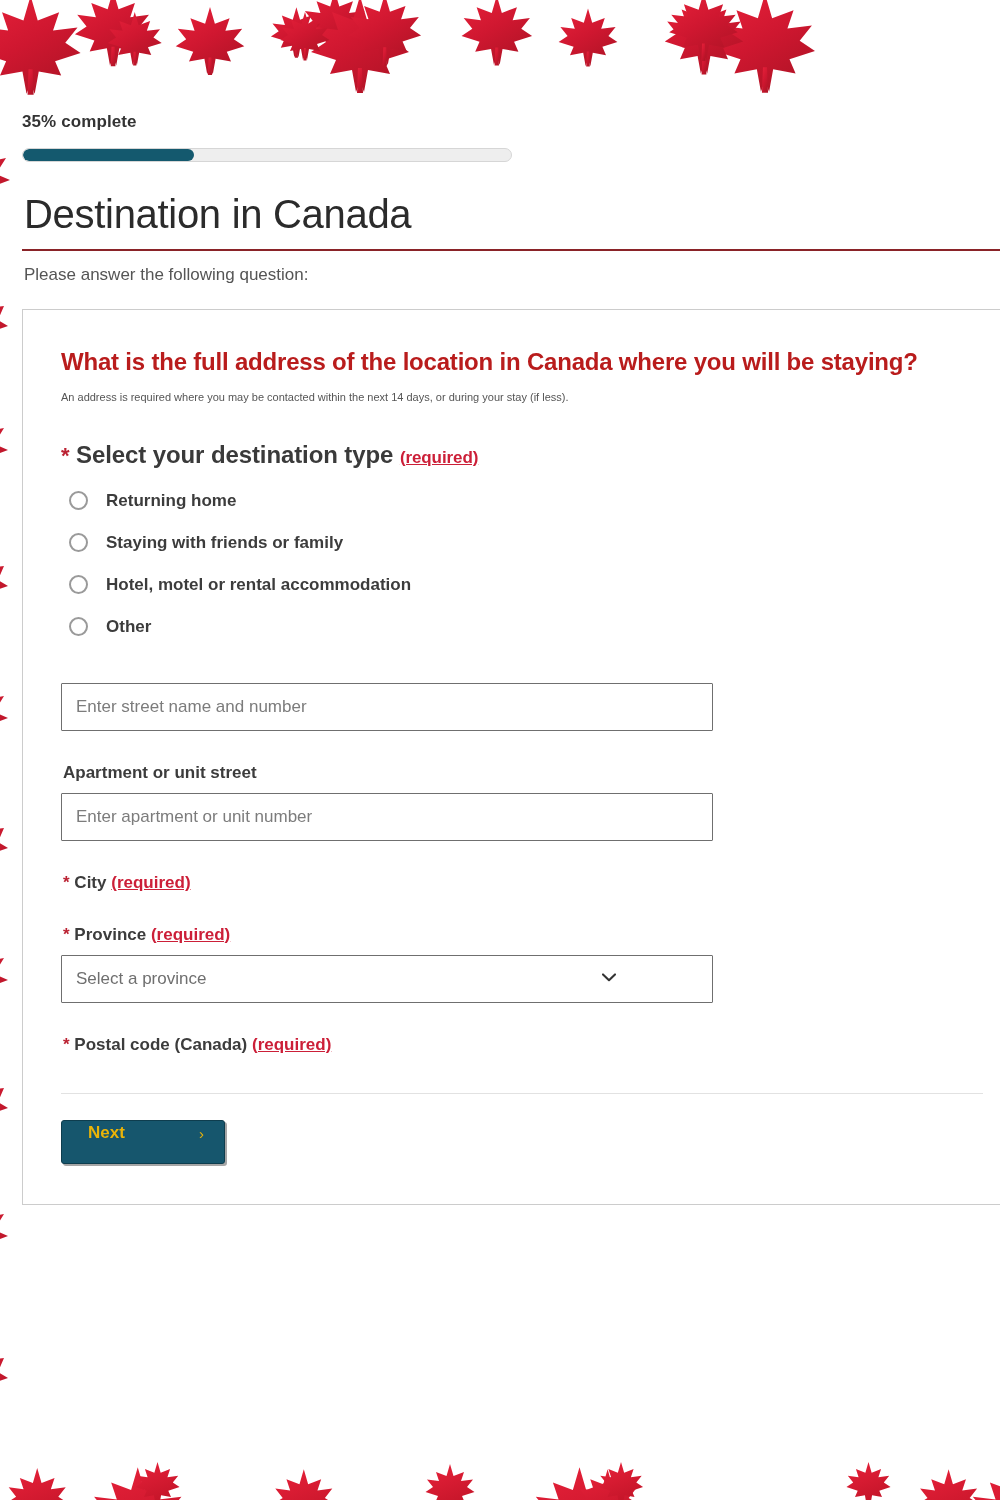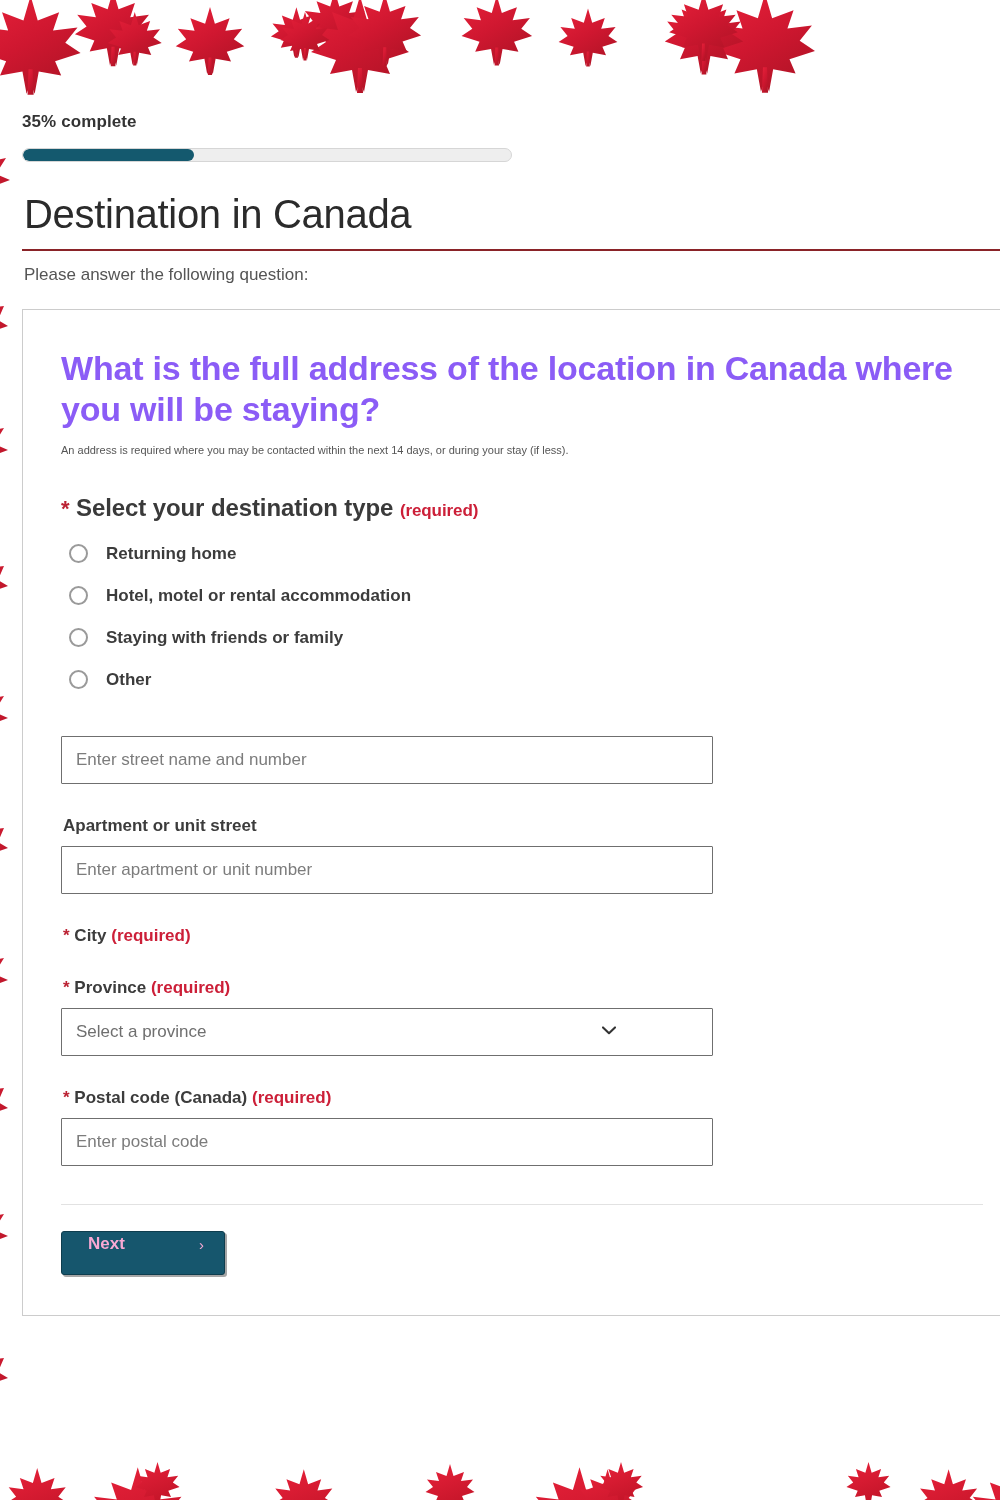--- a/index.html
+++ b/index.html
@@ -100,40 +100,41 @@
   
   .card {
     margin-top: 24px;
     width: 1000px;
     border: 1px solid #cccccc;
     background: #ffffff;
     padding: 38px 40px 40px 38px;
   }
 
   .question {
-    font-size: 34px;
-    font-weight: bold;
-    color: #8b5cf6;
+    font-size: 24px;
+    font-weight: bold;
+    color: #b91c1c;
     margin: 0 0 14px 0;
     line-height: 1.2;
     letter-spacing: -0.2px;
   }
   .question-hint {
     font-size: 11px;
     color: #555555;
     margin: 0 0 38px 0;
   }
 
   .req-star {
     color: #bb2233;
     font-weight: bold;
   }
   .req-tag {
     color: #cc1f38;
     font-weight: bold;
+    text-decoration: underline;
   }
 
   .group-legend {
     font-size: 24px;
     font-weight: bold;
     color: #3a3a3a;
     margin: 0 0 22px 0;
     letter-spacing: -0.1px;
   }
   .group-legend .req-tag { font-size: 17px; }
@@ -208,21 +209,21 @@
   }
 
   .btn-row { margin-top: 26px; }
   .btn-next {
     display: inline-flex;
     align-items: center;
     justify-content: space-between;
     width: 164px;
     height: 44px;
     background: #16566d;
-    color: #f9a8d4;
+    color: #eab308;
     border: 1px solid #0e3d4e;
     border-radius: 3px;
     font-size: 17px;
     font-weight: bold;
     padding: 0 20px 17px 26px;
     cursor: pointer;
     font-family: "Liberation Sans", sans-serif;
     box-shadow: 2px 2px 0 rgba(0,0,0,0.35);
   }
   .btn-chev { font-size: 15px; font-weight: normal; }
@@ -313,25 +314,25 @@
         <span class="req-tag">(required)</span>
       </div>
 
       <ul class="radio-list" id="radioList">
         <li class="radio-row">
           <span class="radio-mark"></span>
           <span class="radio-text">Returning home</span>
         </li>
         <li class="radio-row">
           <span class="radio-mark"></span>
-          <span class="radio-text">Hotel, motel or rental accommodation</span>
+          <span class="radio-text">Staying with friends or family</span>
         </li>
         <li class="radio-row">
           <span class="radio-mark"></span>
-          <span class="radio-text">Staying with friends or family</span>
+          <span class="radio-text">Hotel, motel or rental accommodation</span>
         </li>
         <li class="radio-row">
           <span class="radio-mark"></span>
           <span class="radio-text">Other</span>
         </li>
       </ul>
 
       <div class="field">
         <input class="text-input" type="text" placeholder="Enter street name and number" style="">
       </div>
@@ -366,21 +367,20 @@
           </svg>
         </div>
       </div>
 
       <div class="field" style="margin-bottom:38px;">
         <label class="field-label">
           <span class="req-star">*</span>
           <span>Postal code (Canada)</span>
           <span class="req-tag">(required)</span>
         </label>
-        <input class="text-input" type="text" placeholder="Enter postal code" style="">
       </div>
 
       <hr class="card-divider">
 
       <div class="btn-row">
         <button class="btn-next" type="button">
           <span>Next</span>
           <span class="btn-chev">›</span>
         </button>
       </div>

